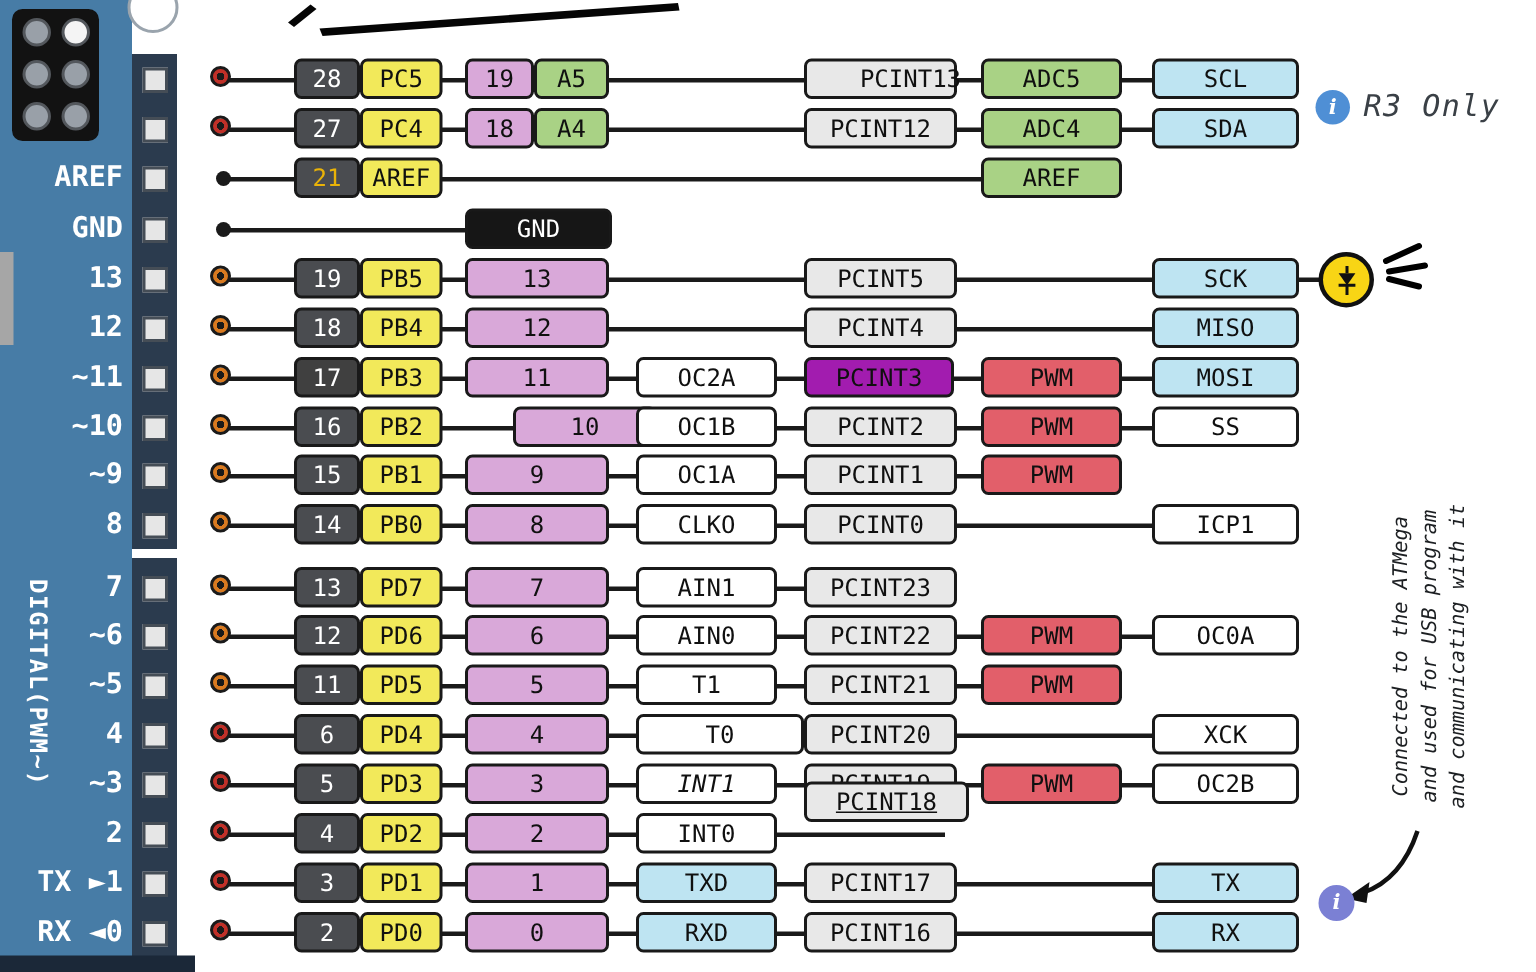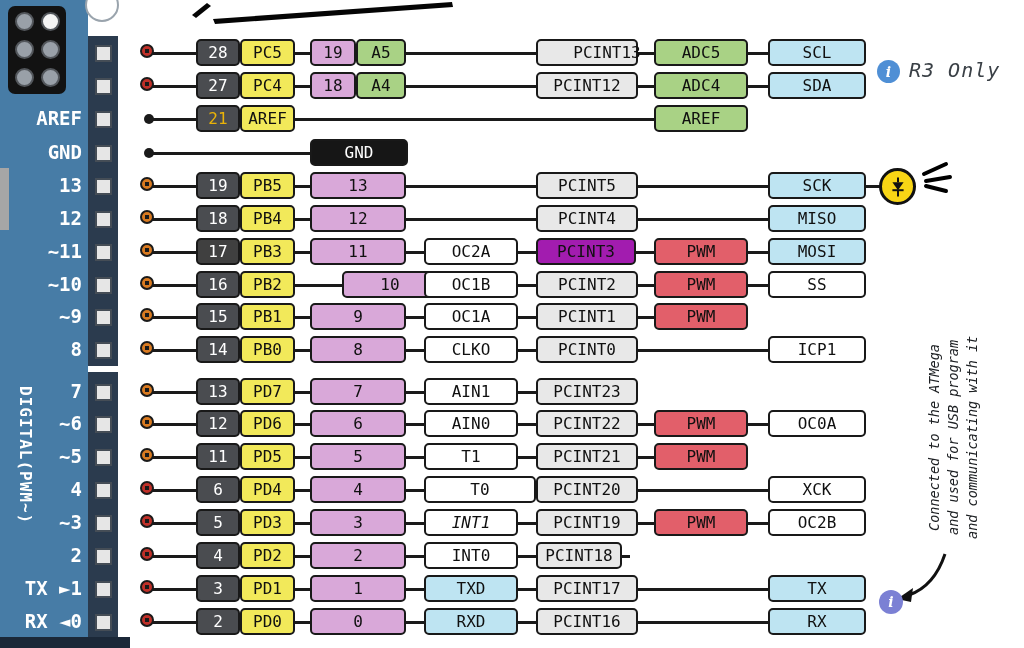--- a/index.html
+++ b/index.html
@@ -213,21 +213,21 @@
       <div class="cell" style="left: 424px; top: 509px; width: 94px; background: rgb(255, 255, 255); font-style: italic;">INT1</div>
       <div class="cell" style="left: 536px; top: 509px; width: 102px; background: rgb(232, 232, 232);">PCINT19</div>
       <div class="cell" style="left: 654px; top: 509px; width: 94px; background: rgb(226, 95, 106);">PWM</div>
       <div class="cell" style="left: 768px; top: 509px; width: 98px; background: rgb(255, 255, 255); text-align: right;">OC2B</div>
       <div class="row-line" style="left: 148px; top: 555px; width: 482px; background: rgb(26, 26, 26);"></div>
       <div class="dot" style="left: 140px; top: 547px; background: radial-gradient(circle, rgb(26, 26, 26) 0px, rgb(26, 26, 26) 2.5px, rgb(192, 48, 40) 2.5px);"></div>
       <div class="cell" style="left: 196px; top: 542px; width: 44px; background: rgb(74, 76, 80); color: rgb(255, 255, 255);">4</div>
       <div class="cell" style="left: 240px; top: 542px; width: 55px; background: rgb(242, 233, 90);">PD2</div>
       <div class="cell" style="left: 310px; top: 542px; width: 96px; background: rgb(217, 168, 217);">2</div>
       <div class="cell" style="left: 424px; top: 542px; width: 94px; background: rgb(255, 255, 255);">INT0</div>
-      <div class="cell" style="left: 536px; top: 542px; width: 86px; background: rgb(232, 232, 232);">PCINT18</div>
+      <div class="cell" style="left: 536px; top: 521px; width: 110px; background: rgb(232, 232, 232); text-decoration: underline;">PCINT18</div>
       <div class="row-line" style="left: 148px; top: 588px; width: 712px; background: rgb(26, 26, 26);"></div>
       <div class="dot" style="left: 140px; top: 580px; background: radial-gradient(circle, rgb(26, 26, 26) 0px, rgb(26, 26, 26) 2.5px, rgb(192, 48, 40) 2.5px);"></div>
       <div class="cell" style="left: 196px; top: 575px; width: 44px; background: rgb(74, 76, 80); color: rgb(255, 255, 255);">3</div>
       <div class="cell" style="left: 240px; top: 575px; width: 55px; background: rgb(242, 233, 90);">PD1</div>
       <div class="cell" style="left: 310px; top: 575px; width: 96px; background: rgb(217, 168, 217);">1</div>
       <div class="cell" style="left: 424px; top: 575px; width: 94px; background: rgb(190, 228, 242);">TXD</div>
       <div class="cell" style="left: 536px; top: 575px; width: 102px; background: rgb(232, 232, 232);">PCINT17</div>
       <div class="cell" style="left: 768px; top: 575px; width: 98px; background: rgb(190, 228, 242);">TX</div>
       <div class="row-line" style="left: 148px; top: 621px; width: 712px; background: rgb(26, 26, 26);"></div>
       <div class="dot" style="left: 140px; top: 613px; background: radial-gradient(circle, rgb(26, 26, 26) 0px, rgb(26, 26, 26) 2.5px, rgb(192, 48, 40) 2.5px);"></div>

